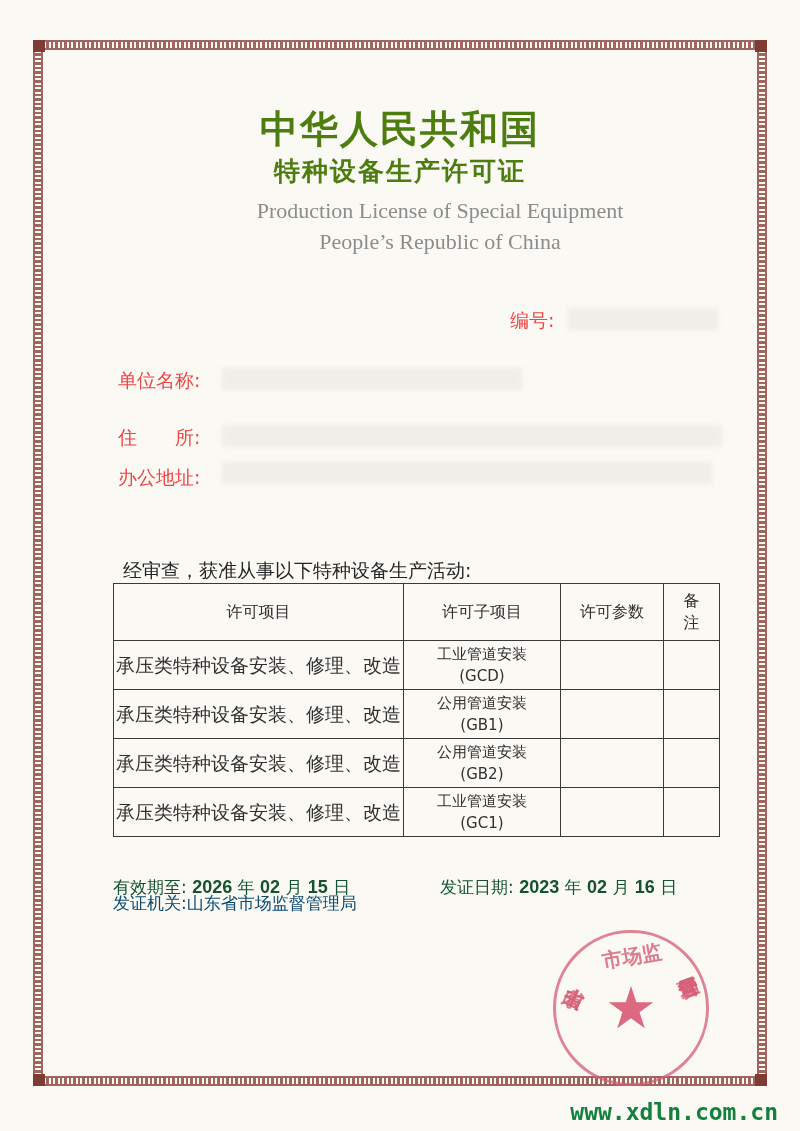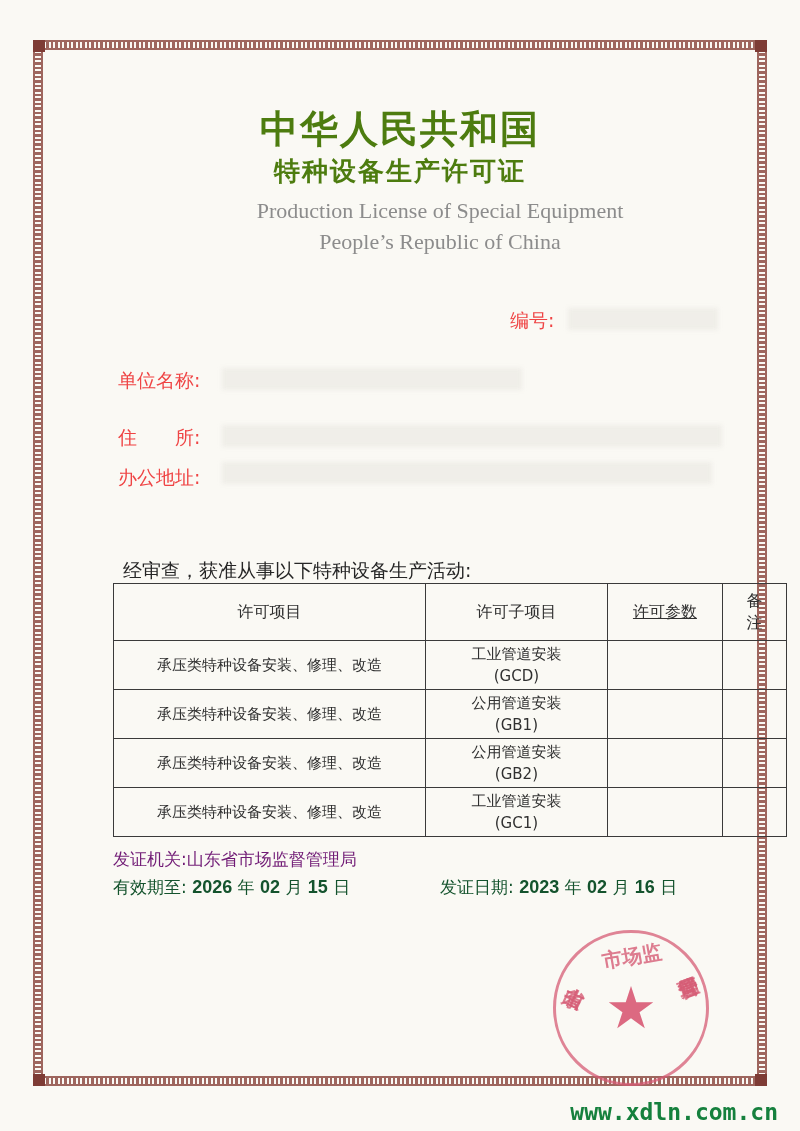--- a/index.html
+++ b/index.html
@@ -23,30 +23,30 @@
   .t1 { top:104px; font-size:38px; }
   .t2 { top:154px; font-size:26px; }
   .title-en { position:absolute; left:0; width:800px; text-align:center; color:#8c8c8c;
               font-family:"Liberation Serif", serif; font-size:22px;margin-left:40px; }
   .e1 { top:198px; } .e2 { top:229px; }
 
   .field-label { position:absolute; font-size:19px; color:#ef4444; }
   .redact { position:absolute; height:22px; background:rgba(230,228,222,0.5); filter:blur(2px); }
   .intro { position:absolute; left:123px; top:558px; font-size:19px; color:#262626; }
 
-  table.perm { position:absolute; left:113px; top:583px; width:674px; border-collapse:collapse;
+  table.perm { position:absolute; left:113px; top:583px; width:607px; border-collapse:collapse;
                font-size:15px; color:#303030; }
   table.perm td, table.perm th { border:1.5px solid #3a3a3a; text-align:center; vertical-align:middle;
                font-weight:normal; padding:0 2px; line-height:22px; }
   table.perm th { height:56px; font-size:16px; }
   table.perm td { height:48px; }
-  table.perm td.item { text-align:center; white-space:nowrap; font-size:15px; }
+  table.perm td.item { text-align:center; white-space:nowrap; font-size:19px; }
   .c1 { width:284px; } .c2 { width:163px; } .c3 { width:102px; } .c4 { width:54px; }
 
-  .issuer { position:absolute; left:113px; top:848px; font-size:17px; color:#701a75;text-align:center; }
+  .issuer { position:absolute; left:113px; top:892px; font-size:17px; color:#0c4a6e;text-align:center; }
   .dates { position:absolute; top:876px; font-size:17px; color:#14532d; }
   .dates b { font-family:"Liberation Sans", sans-serif; font-weight:bold; font-size:18px; }
 
   .seal { position:absolute; left:553px; top:930px; width:156px; height:156px; border-radius:50%;
           border:3px solid rgba(214,92,118,0.75); box-sizing:border-box; }
   .seal .star { position:absolute; left:50%; top:50%; transform:translate(-50%,-50%); font-size:58px;
           color:rgba(214,80,108,0.85); line-height:1; }
   .seal .ring-text { position:absolute; font-size:20px; color:rgba(214,92,118,0.8); font-weight:bold; }
   .watermark { position:absolute; right:22px; top:1099px; font-family:"DejaVu Sans Mono", monospace;
                font-weight:bold; font-size:23px; color:#15803d; }
@@ -82,21 +82,21 @@
 <div class="field-label" style="left:118px; top:465px;">办公地址:</div>
 <div class="redact" style="left:222px; top:462px; width:490px;"></div>
 
 <div class="intro">经审查，获准从事以下特种设备生产活动:</div>
 
 <table class="perm">
   <tbody>
       <tr>
     <th class="c1">许可项目</th>
     <th class="c2">许可子项目</th>
-    <th class="c3"><span style="display:inline-block;width:64px;text-decoration:underline;">许可参数</span></th>
+    <th class="c3"><span style="display:inline-block;width:64px;">许可参数</span></th>
     <th class="c4"><span style="display:inline-block;width:20px;">备注</span></th>
   </tr>
   <tr>
     <td class="item">承压类特种设备安装、修理、改造</td>
     <td>
           <div>工业管道安装</div>
           <div>(GCD)</div>
         </td>
     <td></td>
     <td></td>

